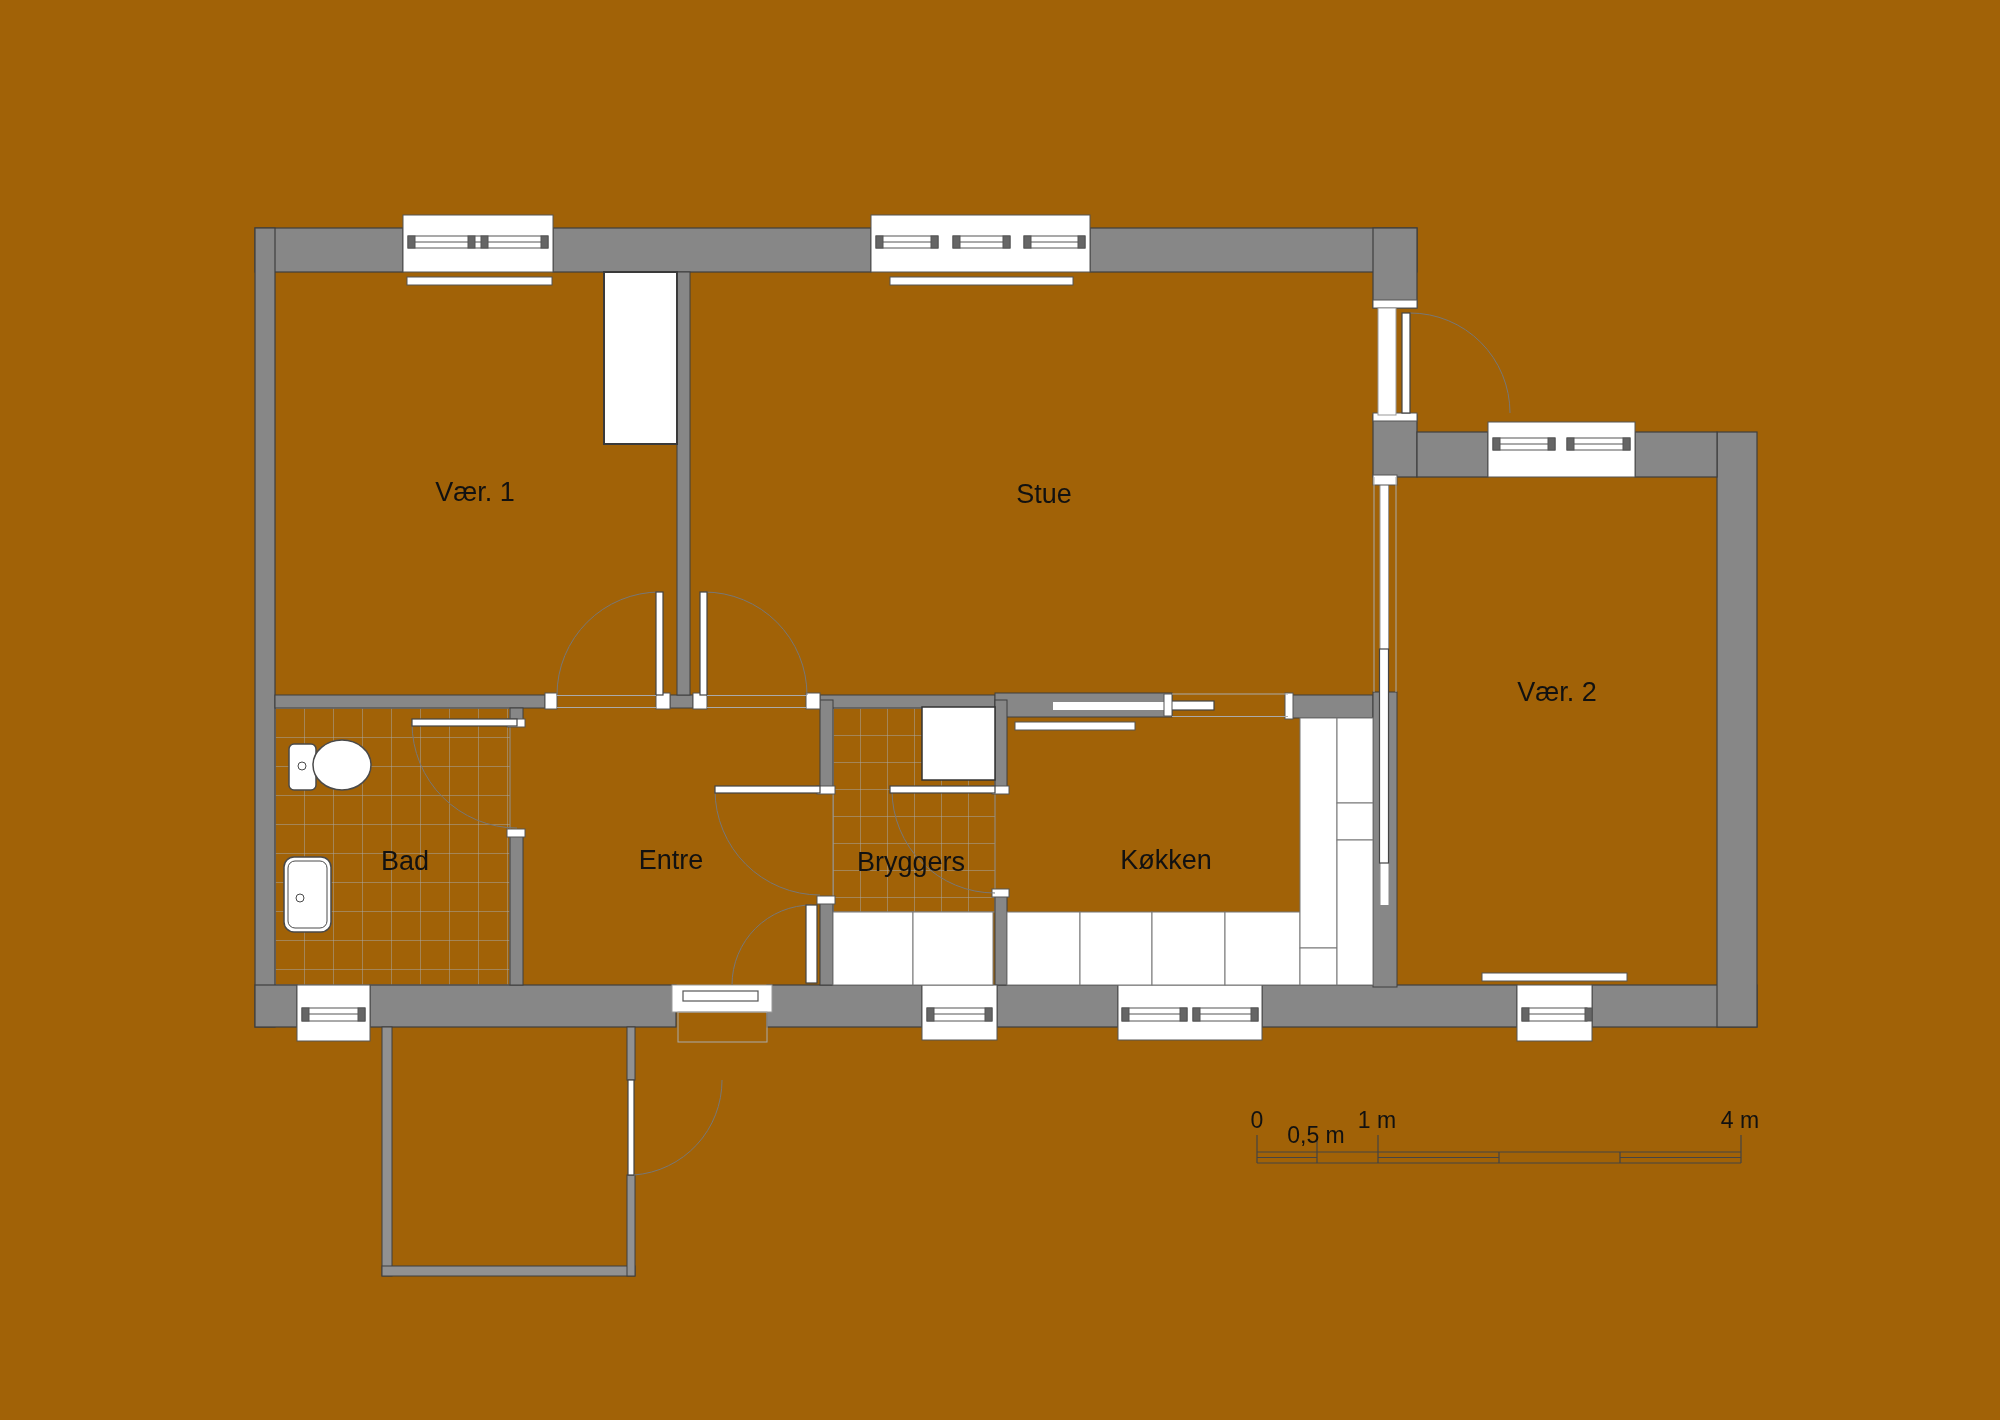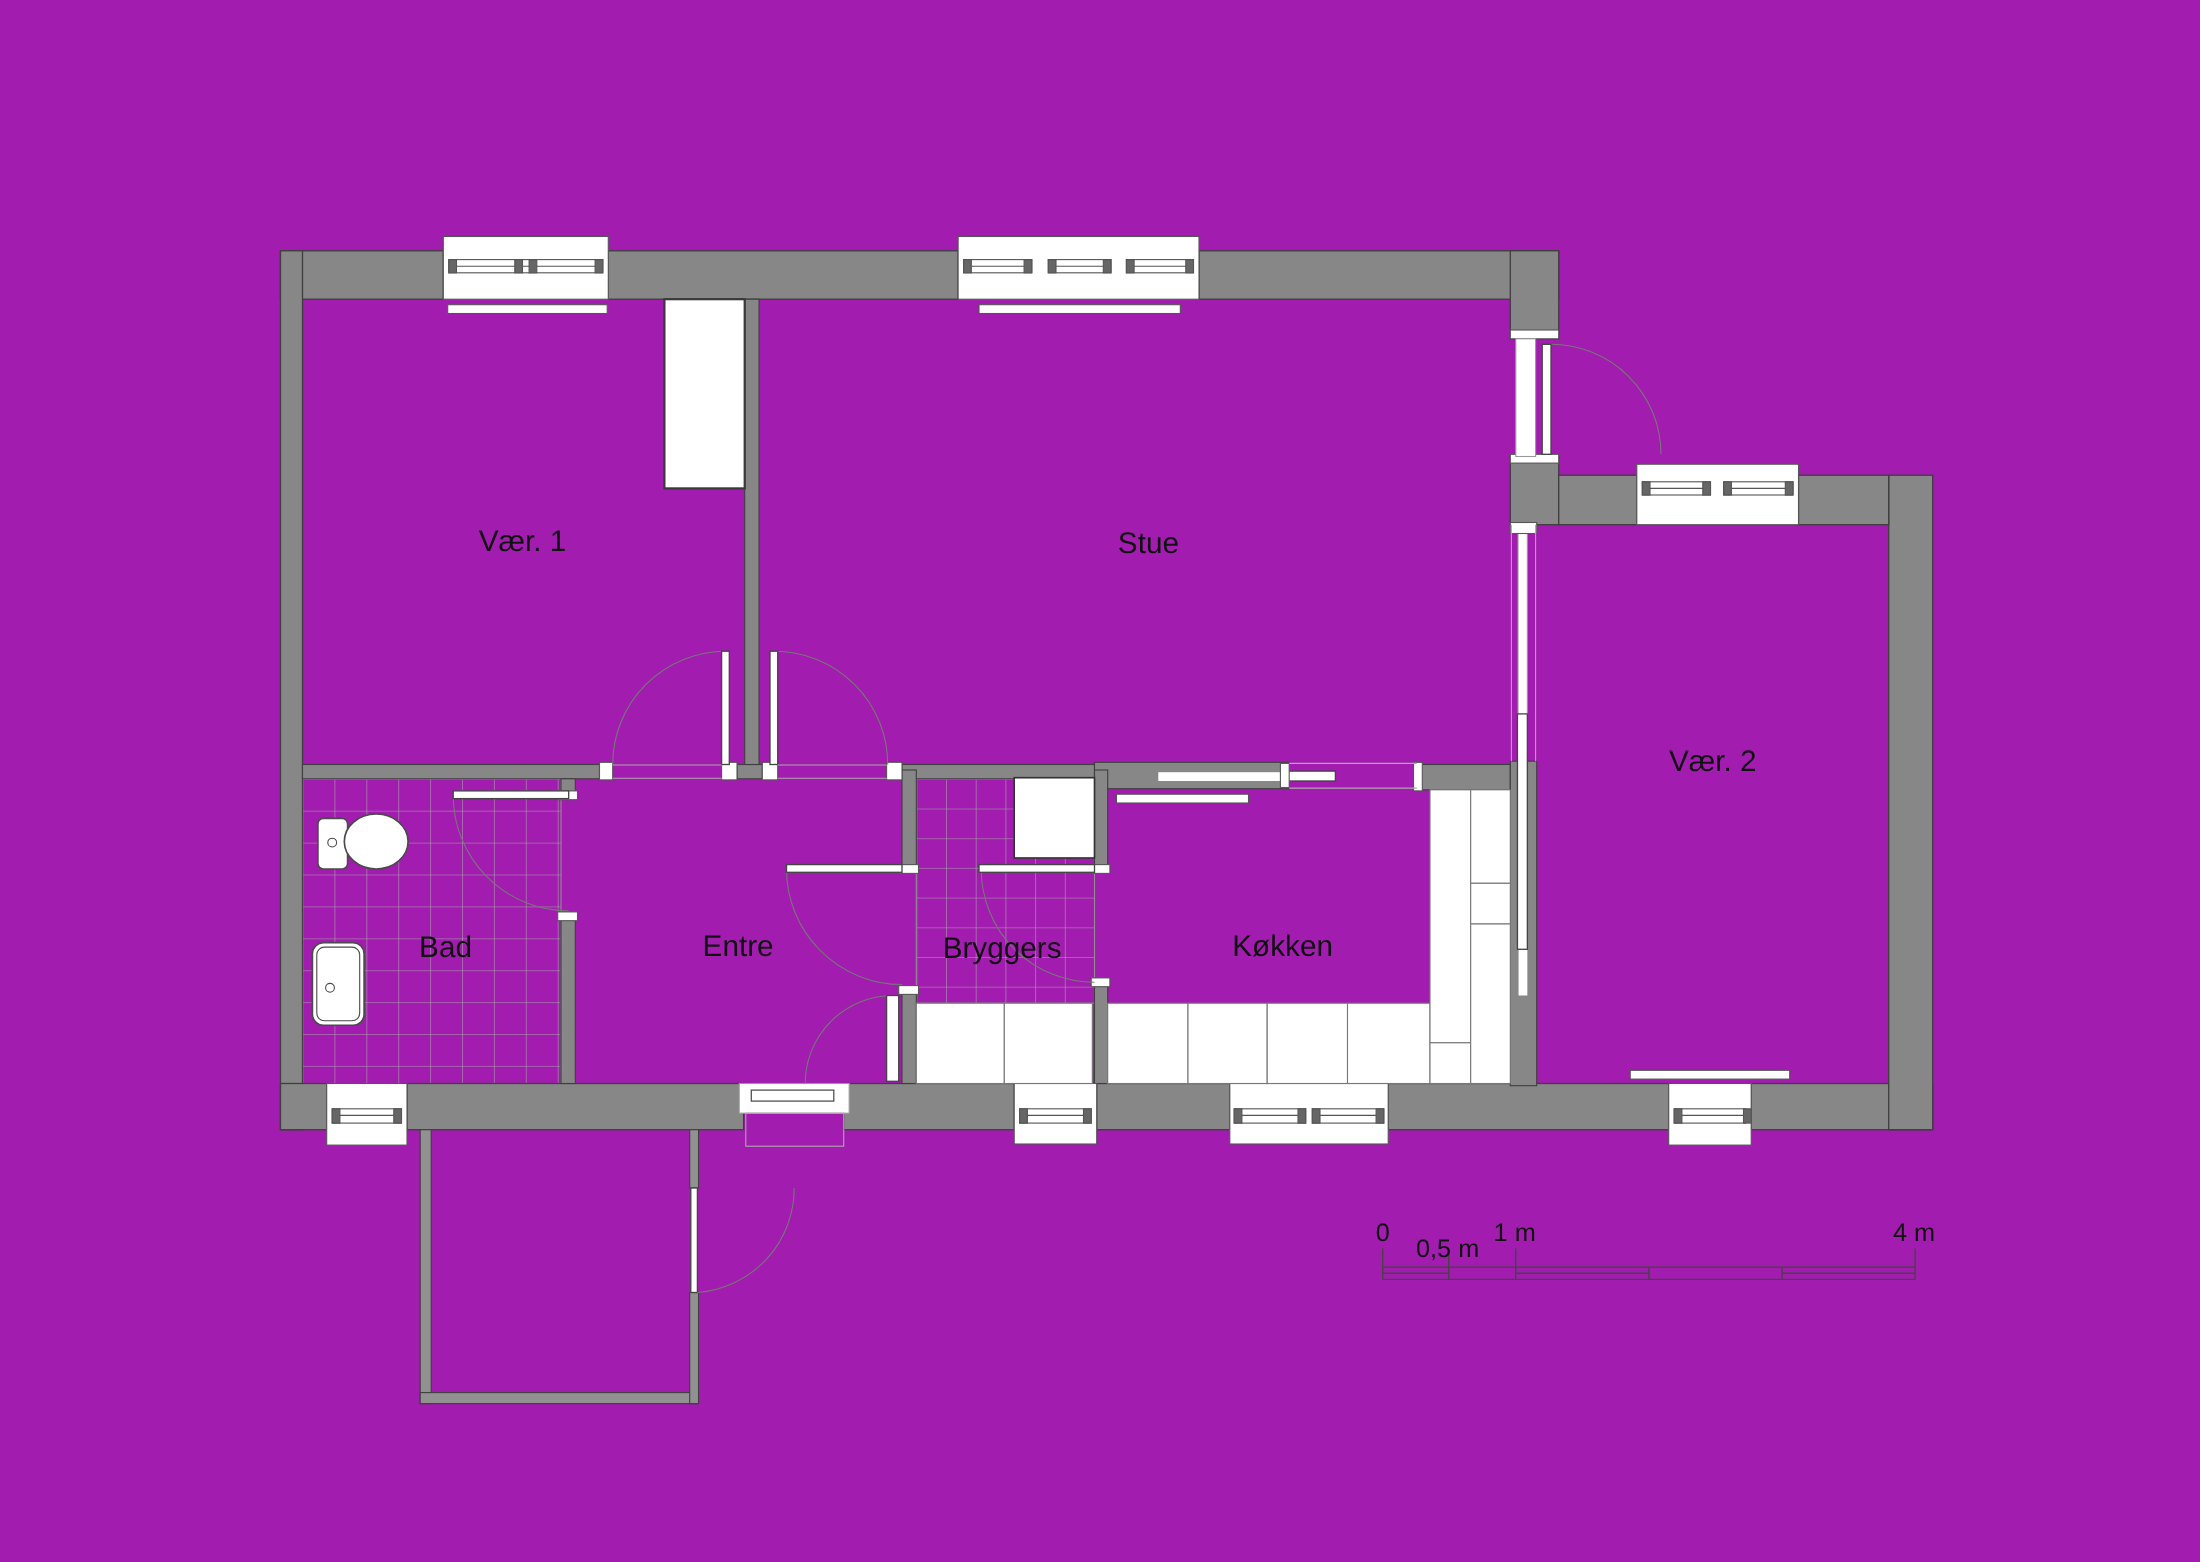--- a/index.html
+++ b/index.html
@@ -1,16 +1,16 @@
 <!DOCTYPE html>
 <html><head>
 <meta charset="utf-8">
 <style>
   html,body{margin:0;padding:0;background:#fff;}
-  #canvas{position:relative;width:2000px;height:1420px;background:#a21caf;overflow:hidden;
+  #canvas{position:relative;width:2000px;height:1420px;background:#a16207;overflow:hidden;
           font-family:"Liberation Sans", sans-serif;}
   svg text{font-family:"Liberation Sans", sans-serif;fill:#111;}
   .room-label{font-size:27px;}
   .scale-label{font-size:23px;}
 </style>
 </head>
 <body>
 
 <div id="canvas">
 <svg width="2000" height="1420" viewBox="0 0 2000 1420">

